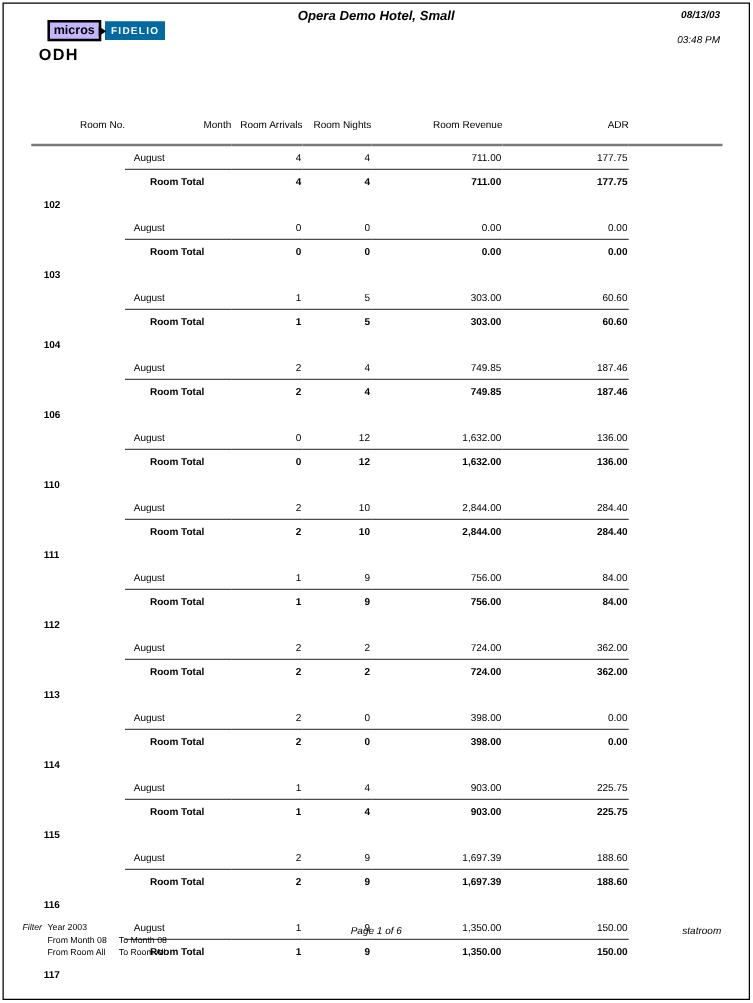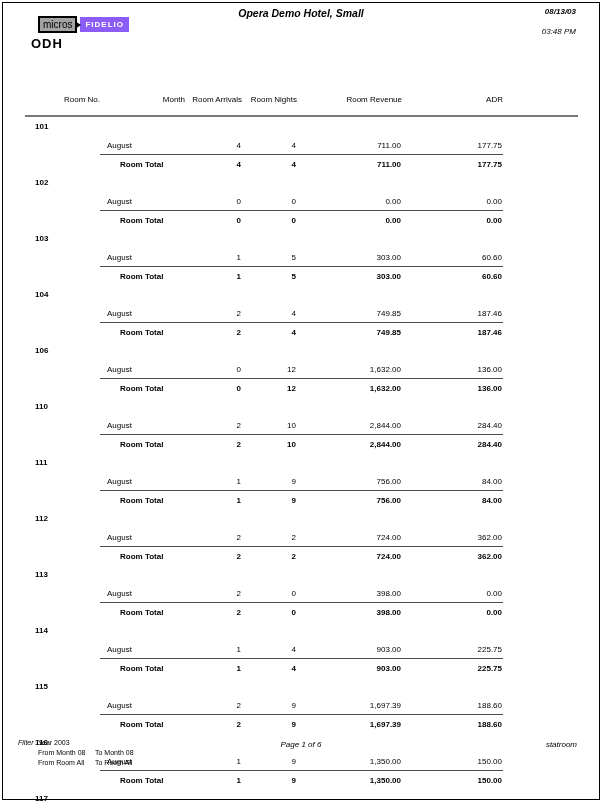--- a/index.html
+++ b/index.html
@@ -5,30 +5,30 @@
   html,body { margin:0; padding:0; background:#fff; }
   .page {
     position:relative; width:602px; height:802px; background:#fff;
     font-family:"Liberation Sans", sans-serif; color:#000; overflow:hidden;
   }
   .page-border { position:absolute; inset:2px; border:1px solid #000; pointer-events:none; }
 
   
   .logo { position:absolute; left:38px; top:16px; display:flex; align-items:center; }
   .logo-micros {
-    background:#a3a3a3; border:2px solid #000; color:#000; font-weight:normal;
+    background:#c4b5fd; border:2px solid #000; color:#000; font-weight:bold;
     font-size:10px; line-height:13px; height:13px; padding:0 3px 0 3px; letter-spacing:0px;
   }
   .logo-arrow {
     width:0; height:0; border-left:6px solid #000;
     border-top:4px solid transparent; border-bottom:4px solid transparent;
     margin-left:-2px; margin-right:-1px; position:relative; z-index:2;
   }
   .logo-fidelio {
-    background:#8b5cf6; color:#fff; font-weight:bold; font-size:8px;
+    background:#0369a1; color:#fff; font-weight:bold; font-size:8px;
     height:15px; line-height:15px; padding:0 5px 0 5px; letter-spacing:1px;
   }
   .odh { position:absolute; left:31px; top:36px; font-size:13px; font-weight:bold; letter-spacing:1px; }
   .hotel-name {
     position:absolute; left:0; right:0; top:7px; text-align:center;
     font-size:10.5px; font-weight:bold; font-style:italic;
   }
   .report-title {
     position:absolute; left:0; right:0; top:39px; text-align:center;
     font-size:10.5px; font-weight:bold; font-style:italic;
@@ -98,23 +98,20 @@
         <th class="hl h-roomno">Room No.</th>
         <th class="hl h-month">Month</th>
         <th>Room Arrivals</th>
         <th>Room Nights</th>
         <th>Room Revenue</th>
         <th>ADR</th>
         <th></th>
       </tr>
     </thead>
     <tbody id="rooms-body">
-  <tr class="room-row">
-    <td class="roomno" colspan="7">101</td>
-  </tr>
   <tr class="month-row">
     <td></td>
     <td class="mcell">August</td>
     <td class="num">4</td>
     <td class="num">4</td>
     <td class="num">711.00</td>
     <td class="num">177.75</td>
     <td></td>
   </tr>
   <tr class="total-row">

